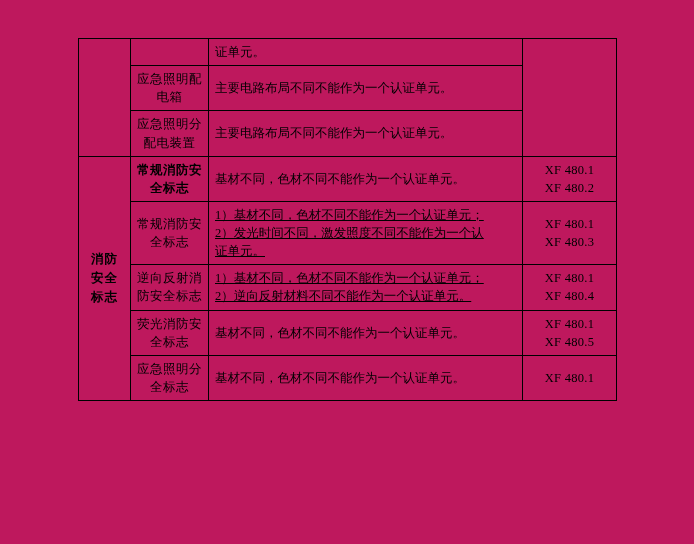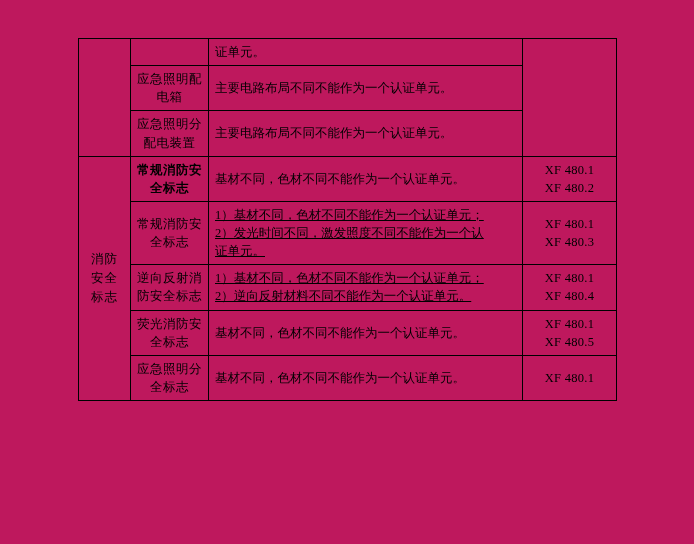--- a/index.html
+++ b/index.html
@@ -59,20 +59,21 @@
     margin-top: 8px;
   }
   td.desc-multi {
     text-align: left;
     white-space: pre-line;
     text-decoration: underline;
   }
   .cat-inner {
     display: block;
     line-height: 1.5;
+    font-weight: bold;
   }
 </style>
 </head>
 <body>
 
 <div class="page">
   <table class="doc-table">
     <colgroup>
       <col class="c1">
       <col class="c2">

